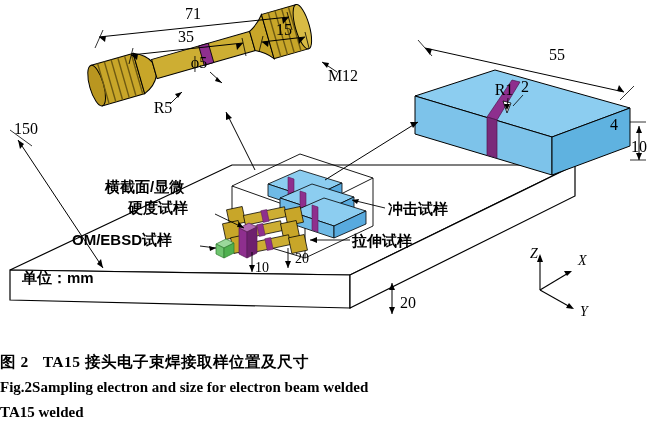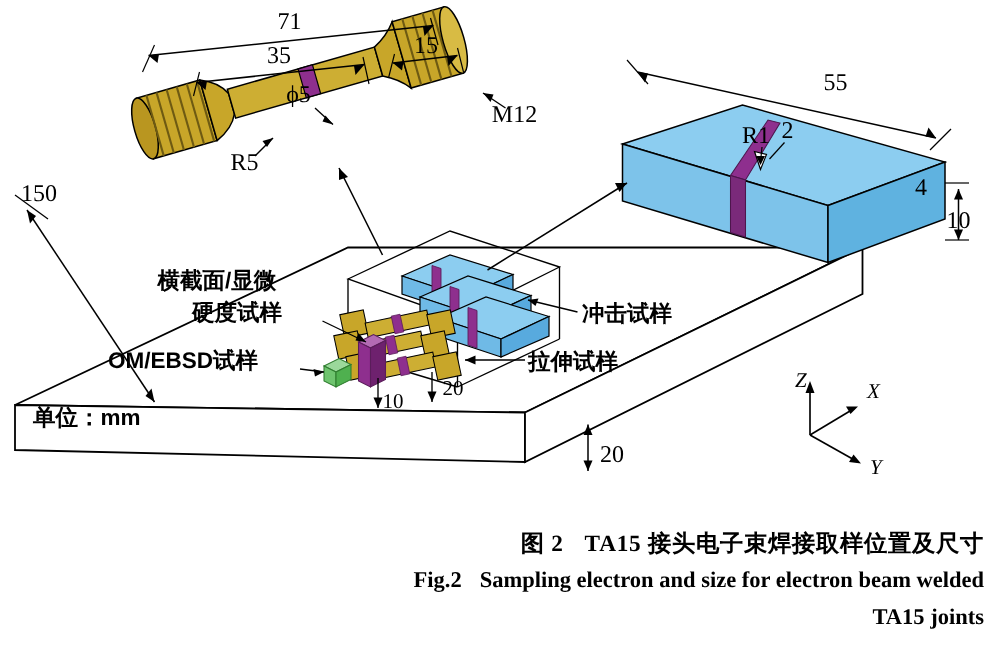--- a/index.html
+++ b/index.html
@@ -21,21 +21,21 @@
     position: absolute;
     left: 0;
     top: 0;
     width: 656px;
     height: 350px;
   }
   .caption-block {
     position: absolute;
     left: 0;
     width: 656px;
-    text-align: right;
+    text-align: left;
   }
   .cap-cn {
     top: 352px;
     font-family: "Liberation Serif", serif;
     font-size: 15.5px;
     font-weight: bold;
     letter-spacing: 0.5px;
     color: #000;
   }
   .cap-en1 {
@@ -46,21 +46,21 @@
     color: #000;
   }
   .cap-en2 {
     top: 404px;
     font-family: "Liberation Serif", serif;
     font-size: 15px;
     font-weight: bold;
     color: #000;
   }
   .cap-cn span.lbl { margin-right: 14px; }
-  .cap-en1 span.lbl { margin-right: 12px; }
+  .cap-en1 span.lbl { }
   text { font-family: "Liberation Serif", serif; }
   .dimtxt { font-size: 16px; fill: #000; }
   .dimtxt-sm { font-size: 14px; fill: #000; }
   .cntxt { font-family: "Liberation Sans", sans-serif; font-size: 15px; fill: #000; font-weight: bold;}
   .axtxt { font-size: 14px; fill: #000; font-style: italic; }
 </style>
 </head>
 <body>
 
 <div id="page">
@@ -333,16 +333,16 @@
 
   </svg>
 
   <div class="caption-block cap-cn">
     <span class="lbl">图 2</span><span>TA15 接头电子束焊接取样位置及尺寸</span>
   </div>
   <div class="caption-block cap-en1">
     <span class="lbl">Fig.2</span><span>Sampling electron and size for electron beam welded</span>
   </div>
   <div class="caption-block cap-en2">
-    <span>TA15 joints</span>
+    <span>TA15 welded</span>
   </div>
 
 </div>
 
 </body></html>

